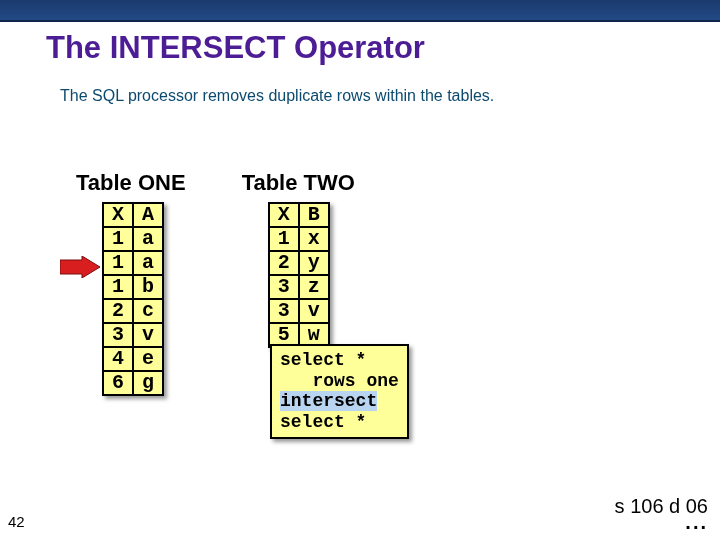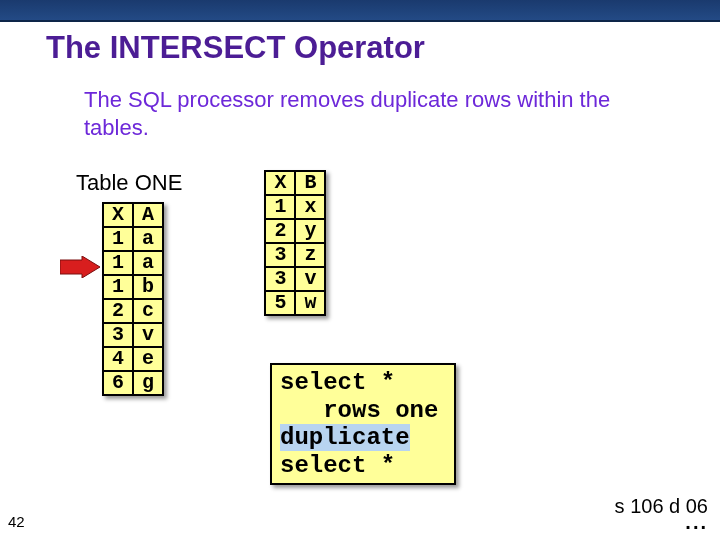--- a/index.html
+++ b/index.html
@@ -25,37 +25,36 @@
     left: 46px;
     font-size: 31px;
     font-weight: 700;
     color: #4c1d95;
     letter-spacing: 0px;
   }
   .desc {
     position: absolute;
     top: 86px;
     left: 60px;
-    font-size: 22px;
-    color: #6d28d9;
+    font-size: 16px;
+    color: #0c4a6e;
     line-height: 1.25;
     width: 560px;
-    margin-left: 24px;
   }
   .tables {
     position: absolute;
     top: 170px;
     left: 76px;
     display: flex;
     gap: 56px;
   }
   .tbl-block { }
   .tbl-caption {
     font-size: 22px;
-    font-weight: 400;
+    font-weight: 700;
     color: #000;
     margin-bottom: 6px;
   }
   .tbl-wrap { position: relative; }
   table.datatbl {
     border-collapse: collapse;
     font-family: "Courier New", monospace;
     font-size: 20px;
     font-weight: 700;
     margin-left: 26px;
@@ -77,27 +76,27 @@
     position: absolute;
     left: -16px;
     top: 54px;
     width: 40px;
     height: 22px;
   }
   .arrow svg { display: block; }
   .codebox {
     position: absolute;
     left: 270px;
-    top: 363px;
+    top: 344px;
     border: 2px solid #000;
     background: #ffff99;
     font-family: "Courier New", monospace;
-    font-size: 24px;
-    font-weight: 700;
-    padding: 4px 16px 4px 8px;
+    font-size: 18px;
+    font-weight: 700;
+    padding: 4px 8px 4px 8px;
     box-shadow: 3px 3px 4px rgba(0,0,0,0.4);
     white-space: pre;
     line-height: 1.15;
   }
   .codeline { display: block; }
   .hl {
     background: #b8d4f0;
     display: inline;
   }
   .slidenum {
@@ -177,20 +176,21 @@
         <tr>
               <td>6</td>
               <td>g</td>
             </tr>
       </tbody>
         </table>
     </div>
   </div>
 
   <div class="tbl-block">
+    <div class="tbl-caption">Table TWO</div>
     <div class="tbl-wrap">
       <table class="datatbl">
         <tbody>
             <tr>
           <th>X</th>
           <th>B</th>
         </tr>
         <tr>
               <td>1</td>
               <td>x</td>
@@ -211,17 +211,17 @@
               <td>5</td>
               <td>w</td>
             </tr>
       </tbody>
         </table>
     </div>
   </div>
 
 </div>
 
-<div class="codebox"><span class="codeline">select *</span><span class="codeline">   rows one</span><span class="codeline"><span class="hl">duplicate</span></span><span class="codeline">select *</span></div>
+<div class="codebox"><span class="codeline">select *</span><span class="codeline">   rows one</span><span class="codeline"><span class="hl">intersect</span></span><span class="codeline">select *</span></div>
 
 <div class="slidenum">42</div>
 <div class="footnote">s 106 d 06</div>
 <div class="dots">...</div>
 
 </body></html>

